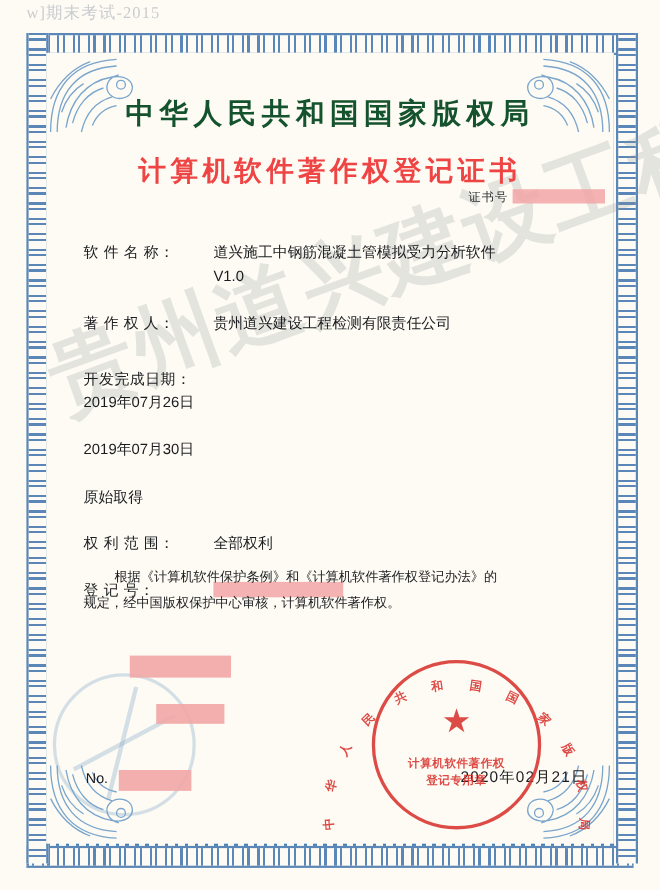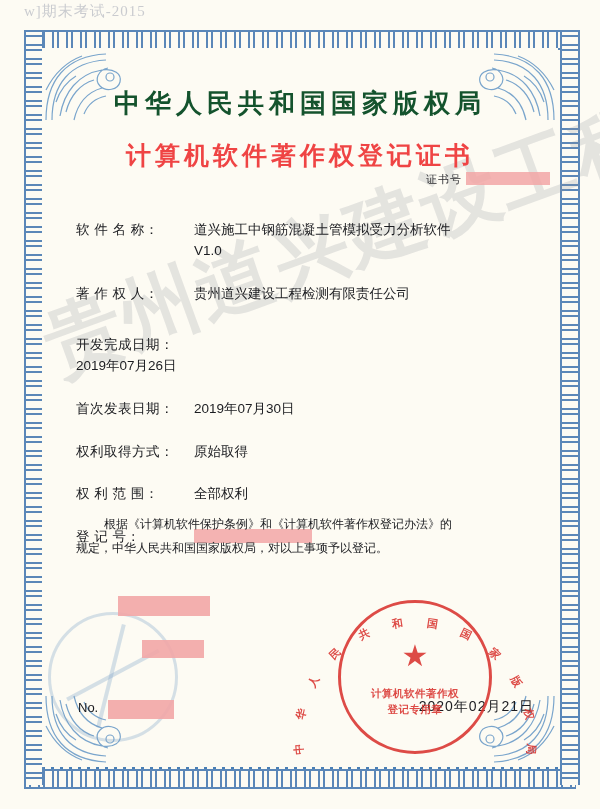--- a/index.html
+++ b/index.html
@@ -420,46 +420,44 @@
       <div class="field-label">著 作 权 人：</div>
       <div class="field-value">贵州道兴建设工程检测有限责任公司</div>
     </div>
 
     <div class="field-row" style="margin-top:30px;flex-direction:column;">
       <div class="field-label">开发完成日期：</div>
       <div class="field-value">2019年07月26日</div>
     </div>
 
     <div class="field-row">
-      <div class="field-label">首次发表日期：</div>
       <div class="field-value">2019年07月30日</div>
     </div>
 
     <div class="field-row">
-      <div class="field-label">权利取得方式：</div>
       <div class="field-value">原始取得</div>
     </div>
 
     <div class="field-row">
       <div class="field-label">权 利 范 围：</div>
       <div class="field-value">全部权利</div>
     </div>
 
     <div class="field-row">
       <div class="field-label">登 记 号：</div>
       <div class="field-value">
         <span class="redacted reg"></span>
       </div>
     </div>
 
   </div>
 
   <div class="statement">
     <div class="indent">根据《计算机软件保护条例》和《计算机软件著作权登记办法》的</div>
-    <div>规定，中华人民共和国国家版权局，对以上事项予以登记。</div>
+    <div>规定，经中国版权保护中心审核，计算机软件著作权。</div>
   </div>
 
   <div class="redact-block rb1"></div>
   <div class="redact-block rb2"></div>
   <div class="no-label">No.</div>
   <div class="redact-block rb3"></div>
 
   <div class="issue-date">2020年02月21日</div>
 
   <div class="seal">

